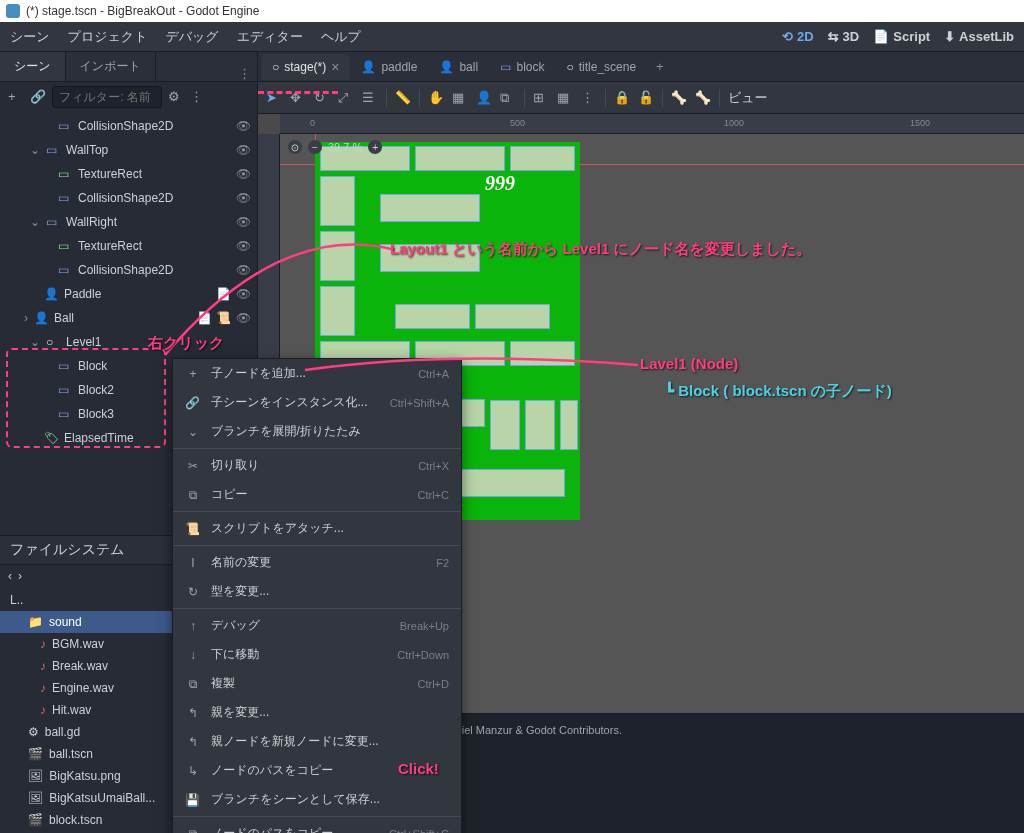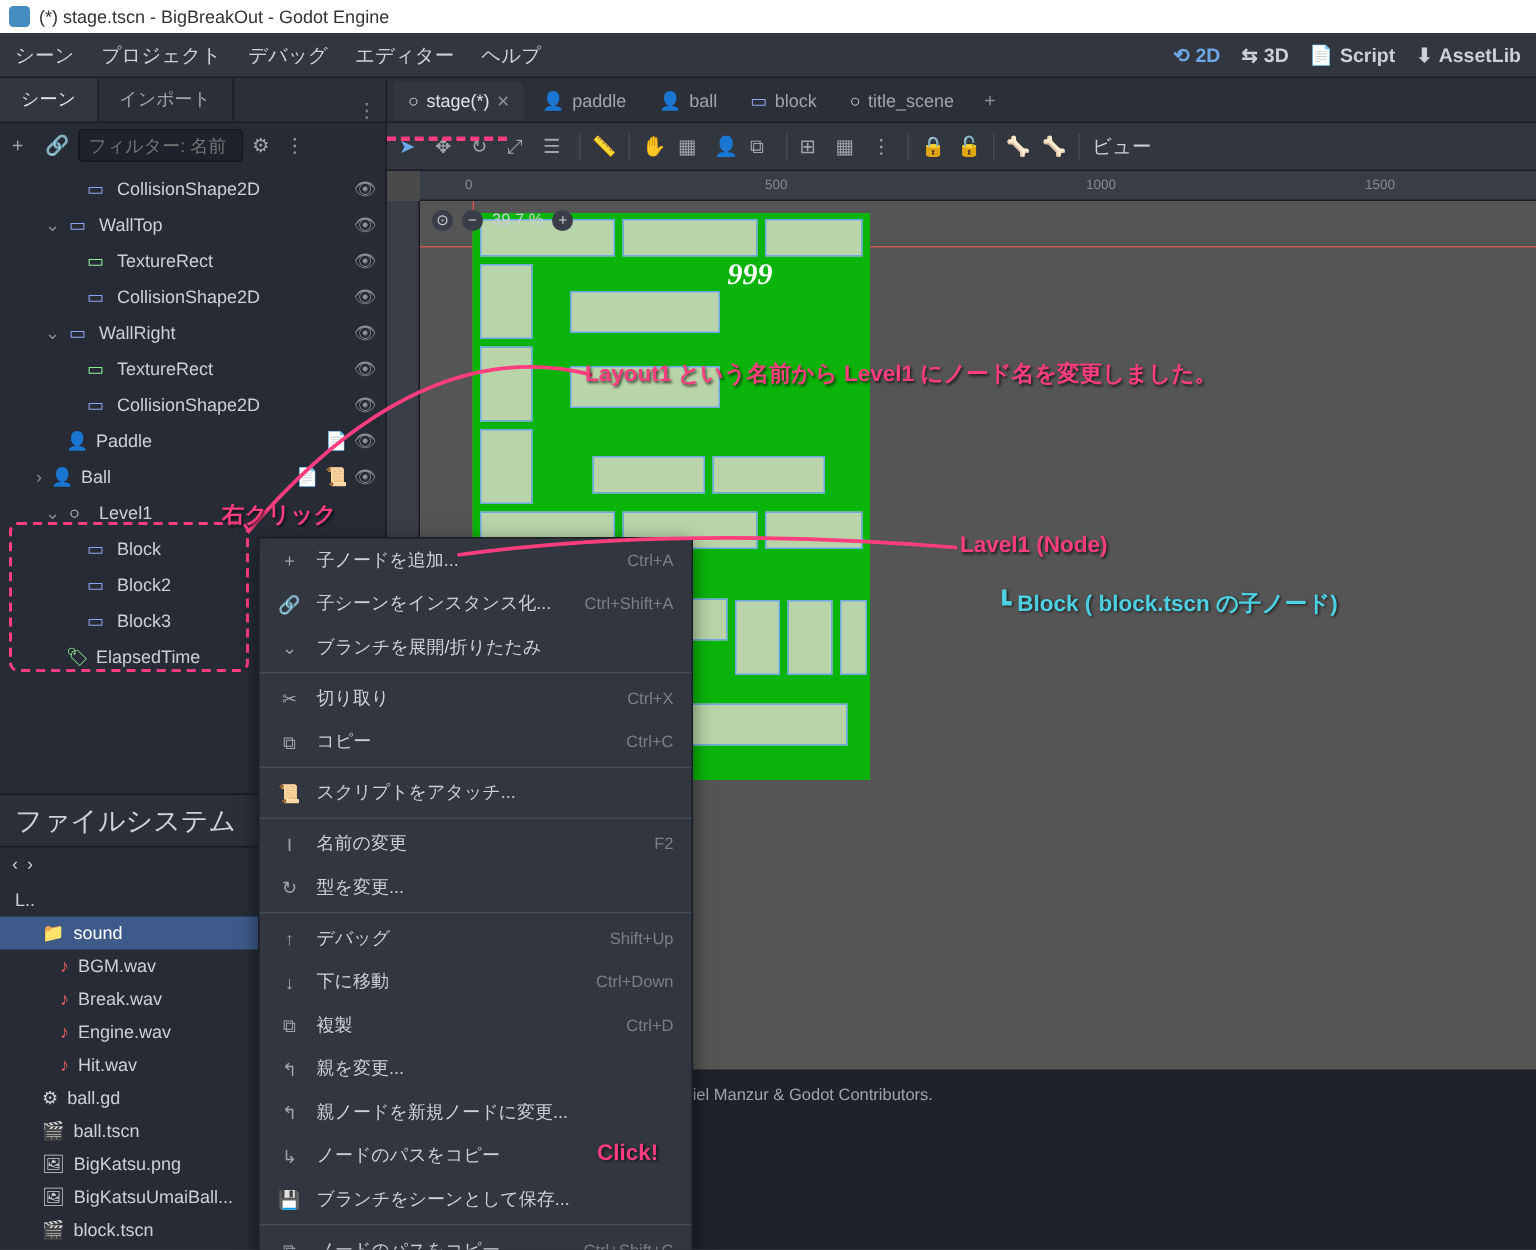--- a/index.html
+++ b/index.html
@@ -22,21 +22,21 @@
   .tree-row { display: flex; align-items: center; height: 24px; padding: 0 6px 0 10px; gap: 6px; font-size: 12px; position: relative; }
   .tree-row .indent { flex-shrink: 0; }
   .tree-row .eye { margin-left: auto; color: #8b8f96; }
   .node-icon { width: 14px; height: 14px; flex-shrink: 0; }
   .ic-blue { color: #8da5f3; }
   .ic-green { color: #8eef97; }
   .ic-red { color: #e56262; }
   .ic-white { color: #e0e2e6; }
   .dashed-box { position: absolute; border: 2px dashed #ff3d7f; border-radius: 6px; pointer-events: none; }
   .fs-panel { border-top: 1px solid #1a1d24; }
-  .fs-header { background: #2a2f39; padding: 5px 10px; border-bottom: 1px solid #1a1d24; font-size: 18px; }
+  .fs-header { background: #2a2f39; padding: 5px 10px; border-bottom: 1px solid #1a1d24; font-size: 14px; }
   .fs-path { display: flex; align-items: center; gap: 6px; padding: 4px 8px; font-size: 12px; }
   .fs-path input { background: #1e222a; border: 1px solid #14171d; color: #cdd0d6; padding: 3px 6px; font-size: 12px; flex: 1; border-radius: 3px; }
   .fs-tree { padding: 2px 0; }
   .fs-row { display: flex; align-items: center; height: 22px; padding: 0 10px; gap: 6px; font-size: 12px; }
   .fs-row.sel { background: #3d5a8a; color: #fff; }
   .rightcol { flex: 1; display: flex; flex-direction: column; background: #262b35; }
   .scene-tabs { display: flex; height: 30px; background: #2a2f39; border-bottom: 1px solid #1a1d24; align-items: center; padding-left: 4px; gap: 2px; }
   .scene-tab { padding: 5px 10px; display: flex; align-items: center; gap: 5px; color: #a0a4ab; font-size: 12px; border-radius: 4px 4px 0 0; }
   .scene-tab.active { background: #31363f; color: #e0e2e6; }
   .scene-tab .close { color: #8b8f96; font-size: 14px; }
@@ -405,21 +405,21 @@
       <span class="sc">F2</span>
     </div>
   <div class="mi">
       <span class="mic">↻</span>
       <span>型を変更...</span>
     </div>
   <div class="msep"></div>
   <div class="mi">
       <span class="mic">↑</span>
       <span>デバッグ</span>
-      <span class="sc">Shift+Up</span>
+      <span class="sc">Break+Up</span>
     </div>
   <div class="mi">
       <span class="mic">↓</span>
       <span>下に移動</span>
       <span class="sc">Ctrl+Down</span>
     </div>
   <div class="mi">
       <span class="mic">⧉</span>
       <span>複製</span>
       <span class="sc">Ctrl+D</span>
@@ -444,19 +444,19 @@
   <div class="mi">
       <span class="mic">⧉</span>
       <span>ノードのパスをコピー</span>
       <span class="sc">Ctrl+Shift+C</span>
     </div>
 </div>
 
 <div class="annotation" style="left:148px;top:334px">右クリック</div>
 <div class="annotation" style="left:390px;top:240px">Layout1 という名前から Level1 にノード名を変更しました。</div>
 <div class="annotation" style="left:640px;top:355px">Lavel1 (Node)</div>
-<div class="annotation cyan" style="left:665px;top:393px">┗ Block ( block.tscn の子ノード)</div>
+<div class="annotation cyan" style="left:665px;top:382px">┗ Block ( block.tscn の子ノード)</div>
 <div class="annotation" style="left:398px;top:760px">Click!</div>
 
 <svg style="position:absolute;left:0;top:0;width:1024px;height:833px;pointer-events:none;z-index:150">
   <path d="M 165 355 Q 280 220 395 250" stroke="#ff3d7f" stroke-width="2.5" fill="none"></path>
   <path d="M 305 370 Q 450 350 638 365" stroke="#ff3d7f" stroke-width="2.5" fill="none"></path>
 </svg>
 
 </body></html>

